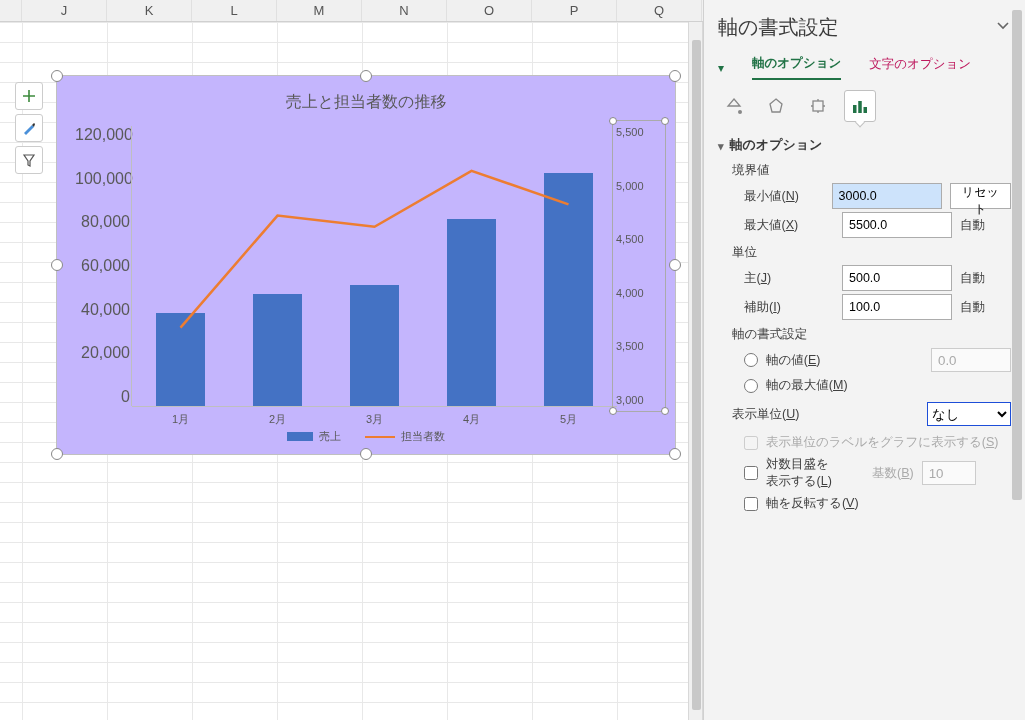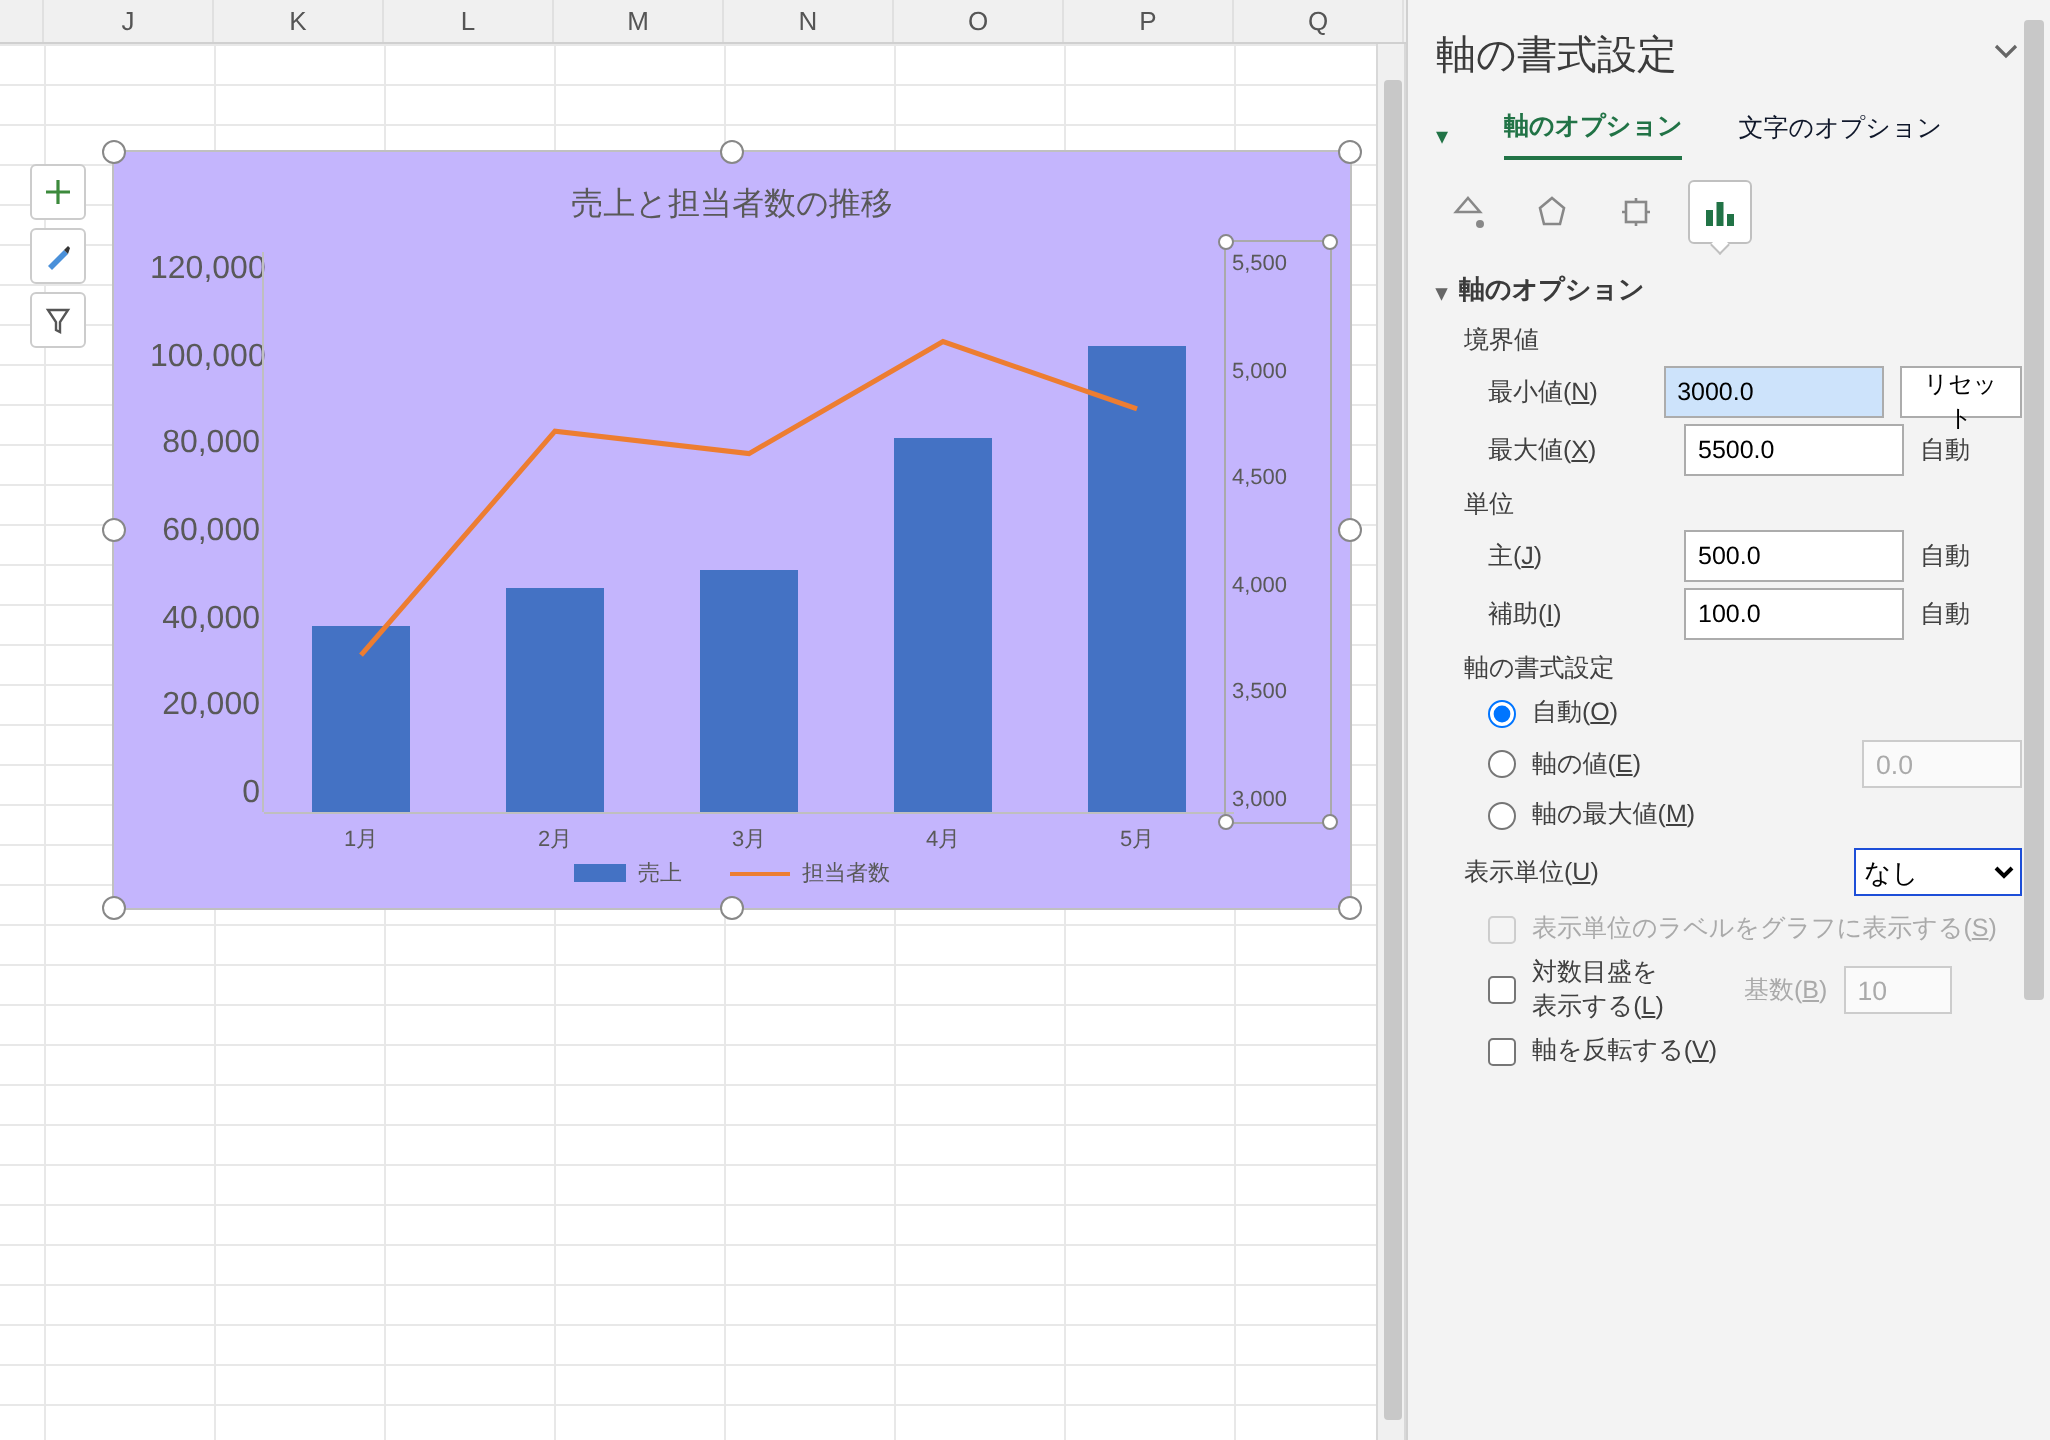--- a/index.html
+++ b/index.html
@@ -214,21 +214,21 @@
     .tabs {
       display: flex; gap: 28px;
       margin-bottom: 10px;
       font-size: 12.5px;
       align-items: center;
     }
     .tabs .chev-sm { color: #217346; font-size: 12px; }
     .tab {
       padding-bottom: 6px;
       cursor: pointer;
-      color: #0f172a;
+      color: #be185d;
     }
     .tab.active {
       color: #217346;
       font-weight: bold;
       border-bottom: 2px solid #217346;
     }
 
     .icon-tabs {
       display: flex; gap: 10px;
       margin-bottom: 14px;
@@ -531,24 +531,20 @@
     </div>
 
     <div class="field-row">
       <span class="lbl">補助(<span class="underline-key">I</span>)</span>
       <input type="text" value="100.0" style="">
       <span class="after">自動</span>
     </div>
 
     <div class="sub-label">軸の書式設定</div>
 
-    <div class="radio-row">
-      <input type="radio" checked="" style="">
-      <span>自動(<span class="underline-key">O</span>)</span>
-    </div>
     <div class="radio-row has-input">
       <input type="radio" style="">
       <span>軸の値(<span class="underline-key">E</span>)</span>
       <input type="text" disabled="" value="0.0" style="">
     </div>
     <div class="radio-row">
       <input type="radio" style="">
       <span>軸の最大値(<span class="underline-key">M</span>)</span>
     </div>
 

